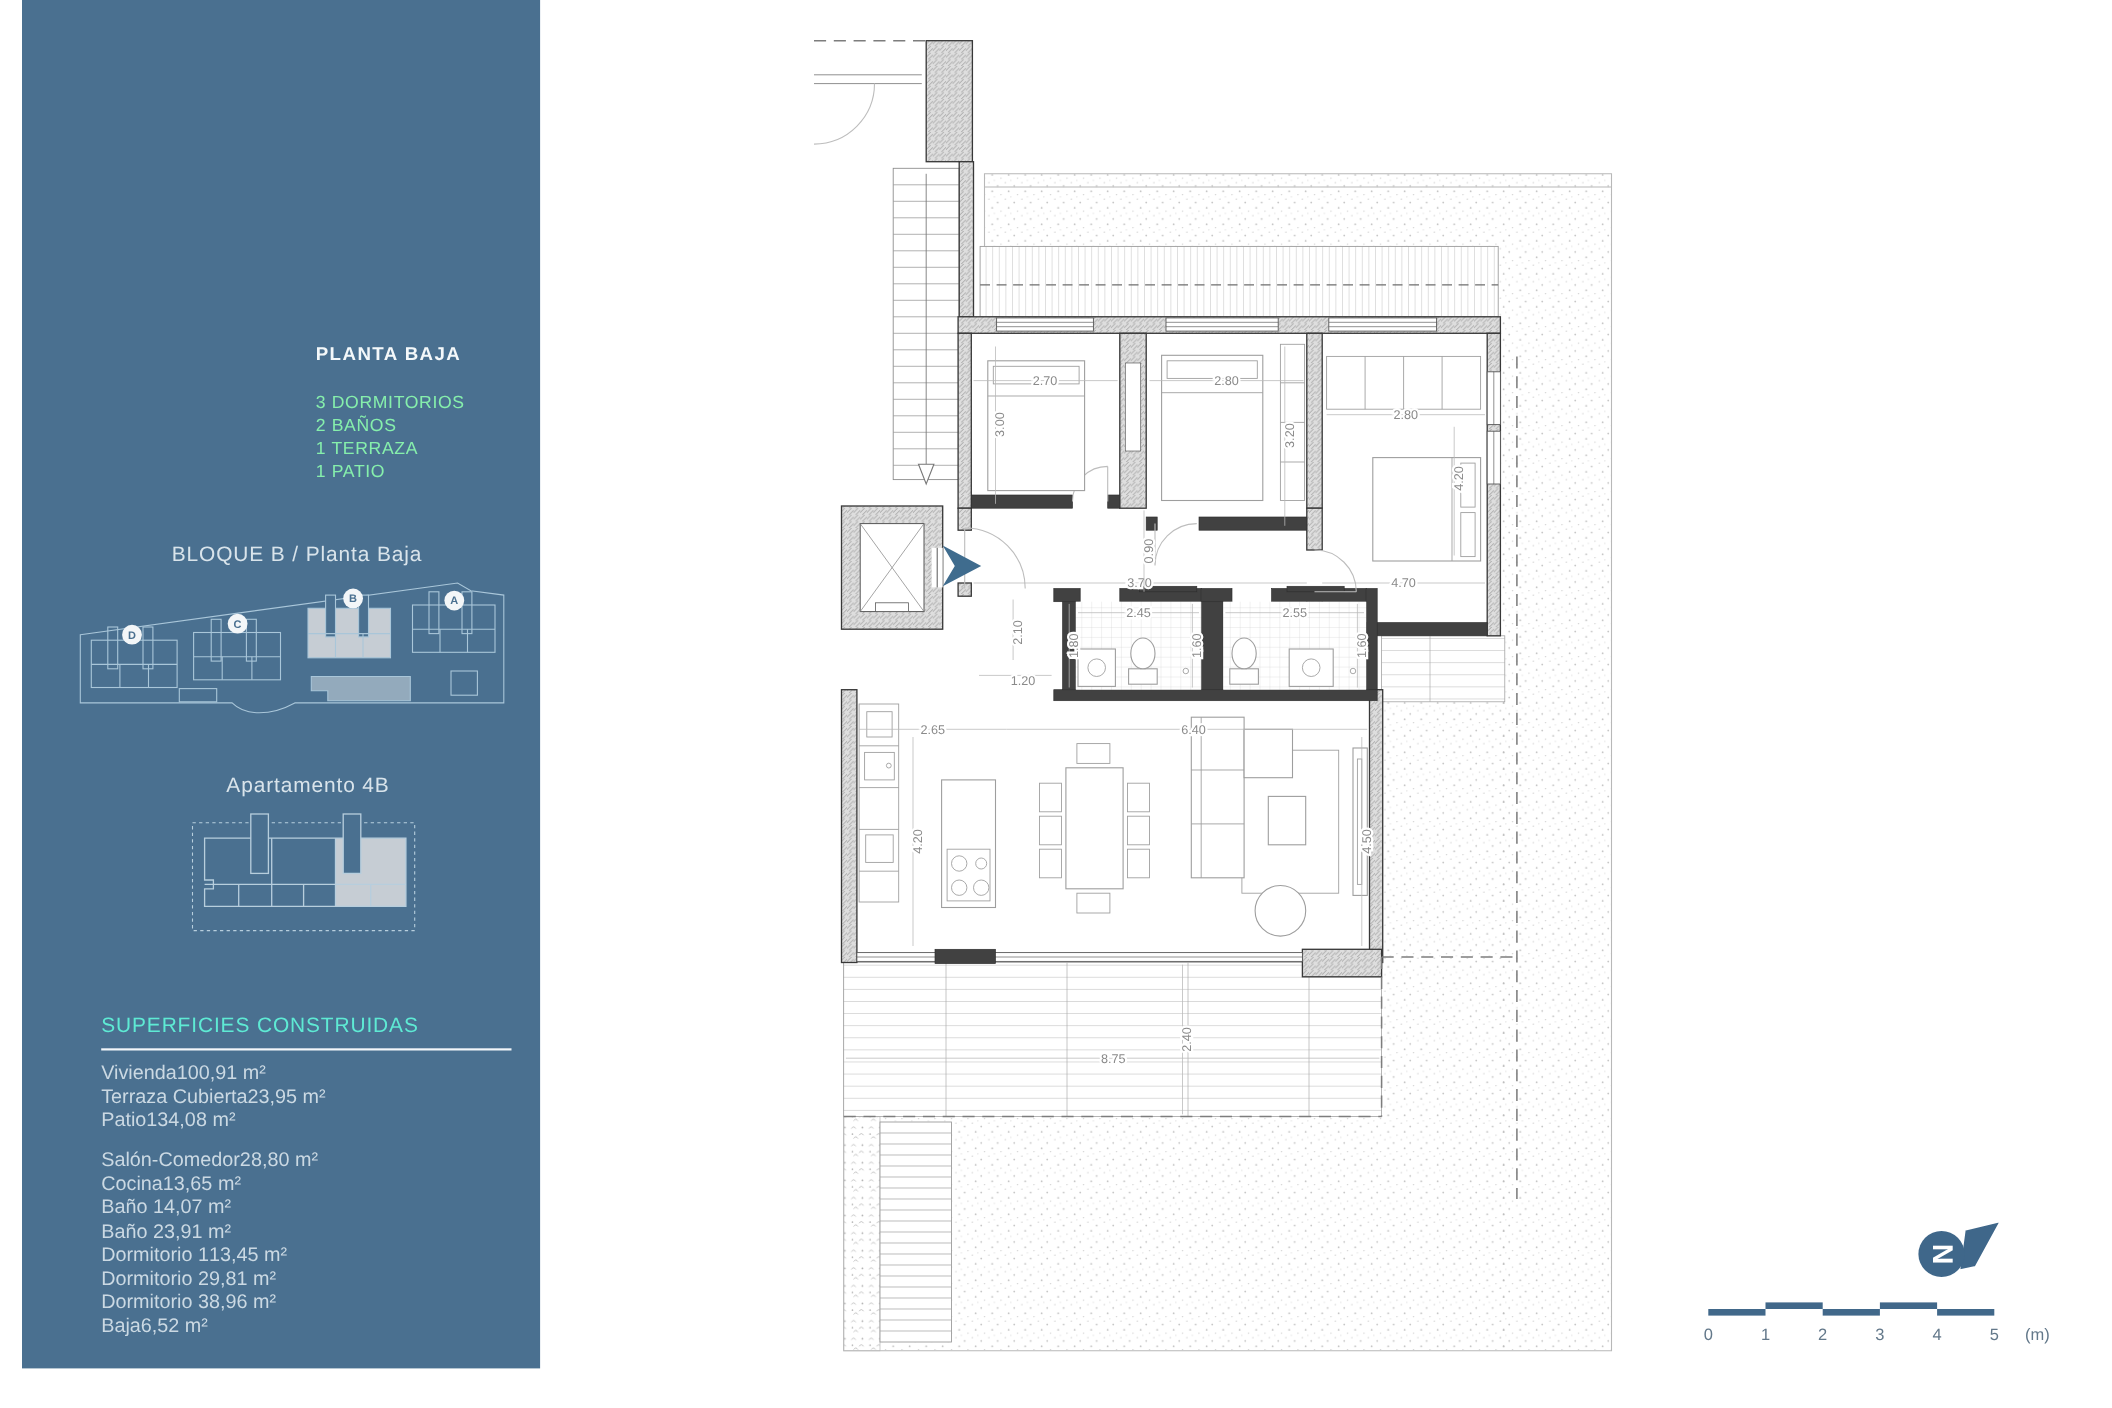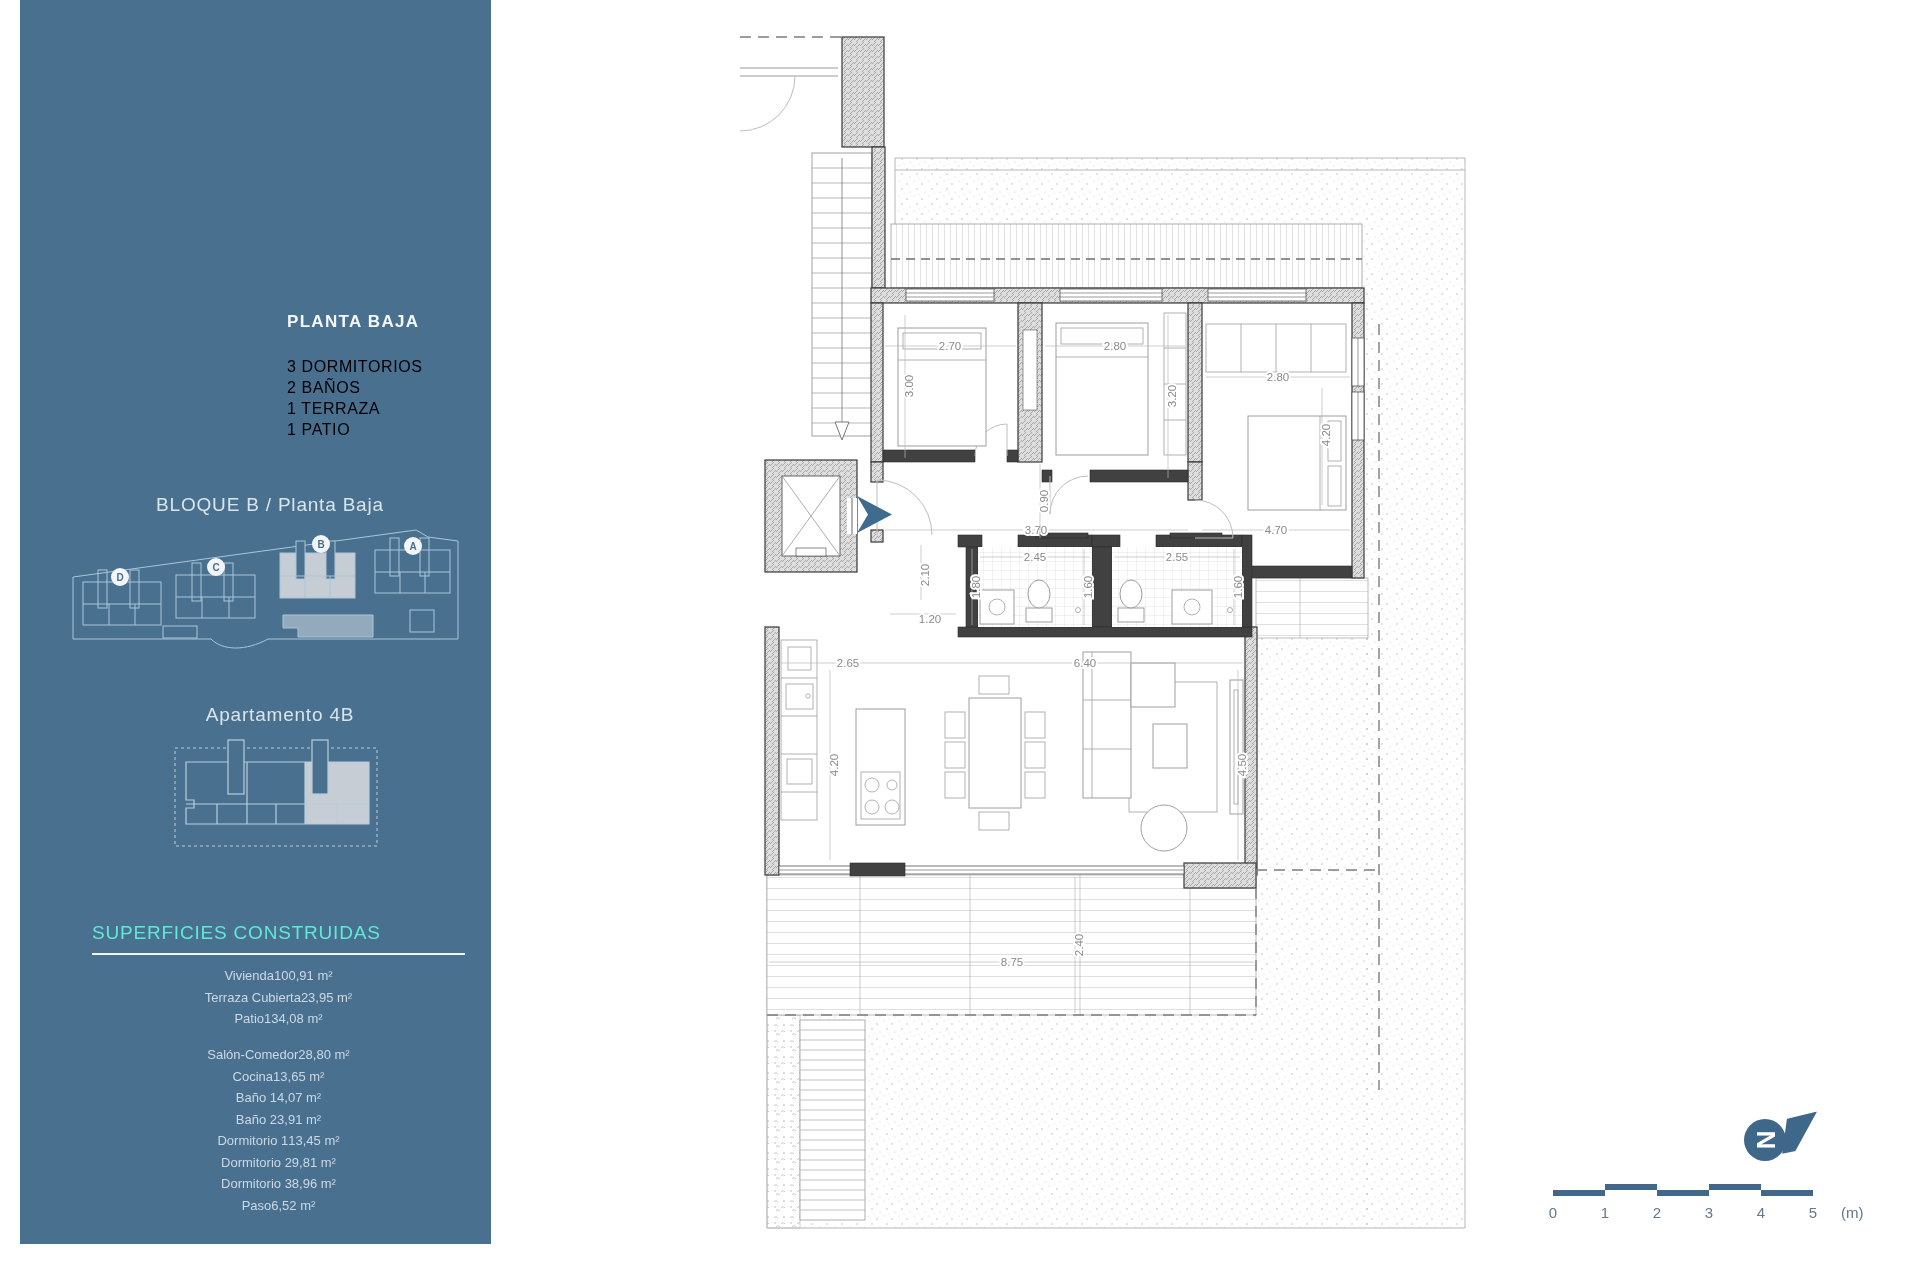--- a/index.html
+++ b/index.html
@@ -2,32 +2,32 @@
 <html><head>
 <meta charset="utf-8">
 <style>
   html,body{margin:0;padding:0;background:#ffffff;width:1920px;height:1280px;overflow:hidden;
     font-family:"Liberation Sans", sans-serif;}
   .page{position:relative;width:1920px;height:1280px;background:#fff;}
   
   .sidebar{position:absolute;left:0;top:0;width:471px;height:1244px;background:#4a7090;color:#cdd9e3;margin-left:20px;}
   .floor-head{position:absolute;left:267px;top:312px;}
   .floor-title{margin:0;font-size:17px;font-weight:bold;letter-spacing:1.3px;color:#f4f8fa;}
-  .features{list-style:none;margin:24px 0 0 0;padding:0;font-size:16px;letter-spacing:.6px;color:#000000;}
+  .features{list-style:none;margin:24px 0 0 0;padding:0;font-size:16px;letter-spacing:.6px;color:#86efac;}
   .features li{line-height:21px;}
   .block-title{position:absolute;left:30px;top:494px;width:440px;text-align:center;
     font-size:19px;font-weight:300;letter-spacing:.8px;color:#d9e4eb;}
   .site-svg{position:absolute;left:48px;top:520px;}
   .apt-title{position:absolute;left:60px;top:704px;width:400px;text-align:center;
     font-size:19px;font-weight:300;letter-spacing:.8px;color:#d9e4eb;}
   .apt-svg{position:absolute;left:152px;top:738px;}
   .stable{position:absolute;left:72px;width:373px;}
   .stable h2{margin:0 0 10px 0;font-size:19px;font-weight:400;letter-spacing:.8px;color:#5eead4;
     border-bottom:2px solid #f2f6f9;padding-bottom:9px;}
-  .srow{display:flex;justify-content:center;font-size:13px;line-height:21.5px;color:#cbd9e3;}
+  .srow{display:flex;justify-content:flex-start;font-size:18px;line-height:21.5px;color:#cbd9e3;}
   .tbl-built{top:922px;}
   .tbl-useful{top:1044px;}
   
   .plan-svg{position:absolute;left:740px;top:30px;}
   .compass-svg{position:absolute;left:1735px;top:1098px;}
   .scale-svg{position:absolute;left:1545px;top:1176px;}
   svg text{font-family:"Liberation Sans", sans-serif;}
   .dim{font-size:11.5px;fill:#8a8a8a;text-anchor:middle;paint-order:stroke;stroke:#ffffff;stroke-width:4px;}
   .dimline{stroke:#b9b9b9;stroke-width:.7;}
   .furn{stroke:#9e9e9e;stroke-width:1;fill:#ffffff;}
@@ -173,21 +173,21 @@
       </div>
       <div class="srow">
         <span>Dormitorio 2</span>
         <span>9,81 m²</span>
       </div>
       <div class="srow">
         <span>Dormitorio 3</span>
         <span>8,96 m²</span>
       </div>
       <div class="srow">
-        <span>Paso</span>
+        <span>Baja</span>
         <span>6,52 m²</span>
       </div>
     </div>
   </aside>
 
   <svg class="plan-svg" width="760" height="1210" viewBox="0 0 760 1210">
     <defs>
       <pattern id="dots" width="15" height="15" patternUnits="userSpaceOnUse">
         <circle cx="2" cy="4" r=".8" fill="#bdbdbd"></circle>
           <circle cx="9" cy="1" r=".6" fill="#c6c6c6"></circle>

